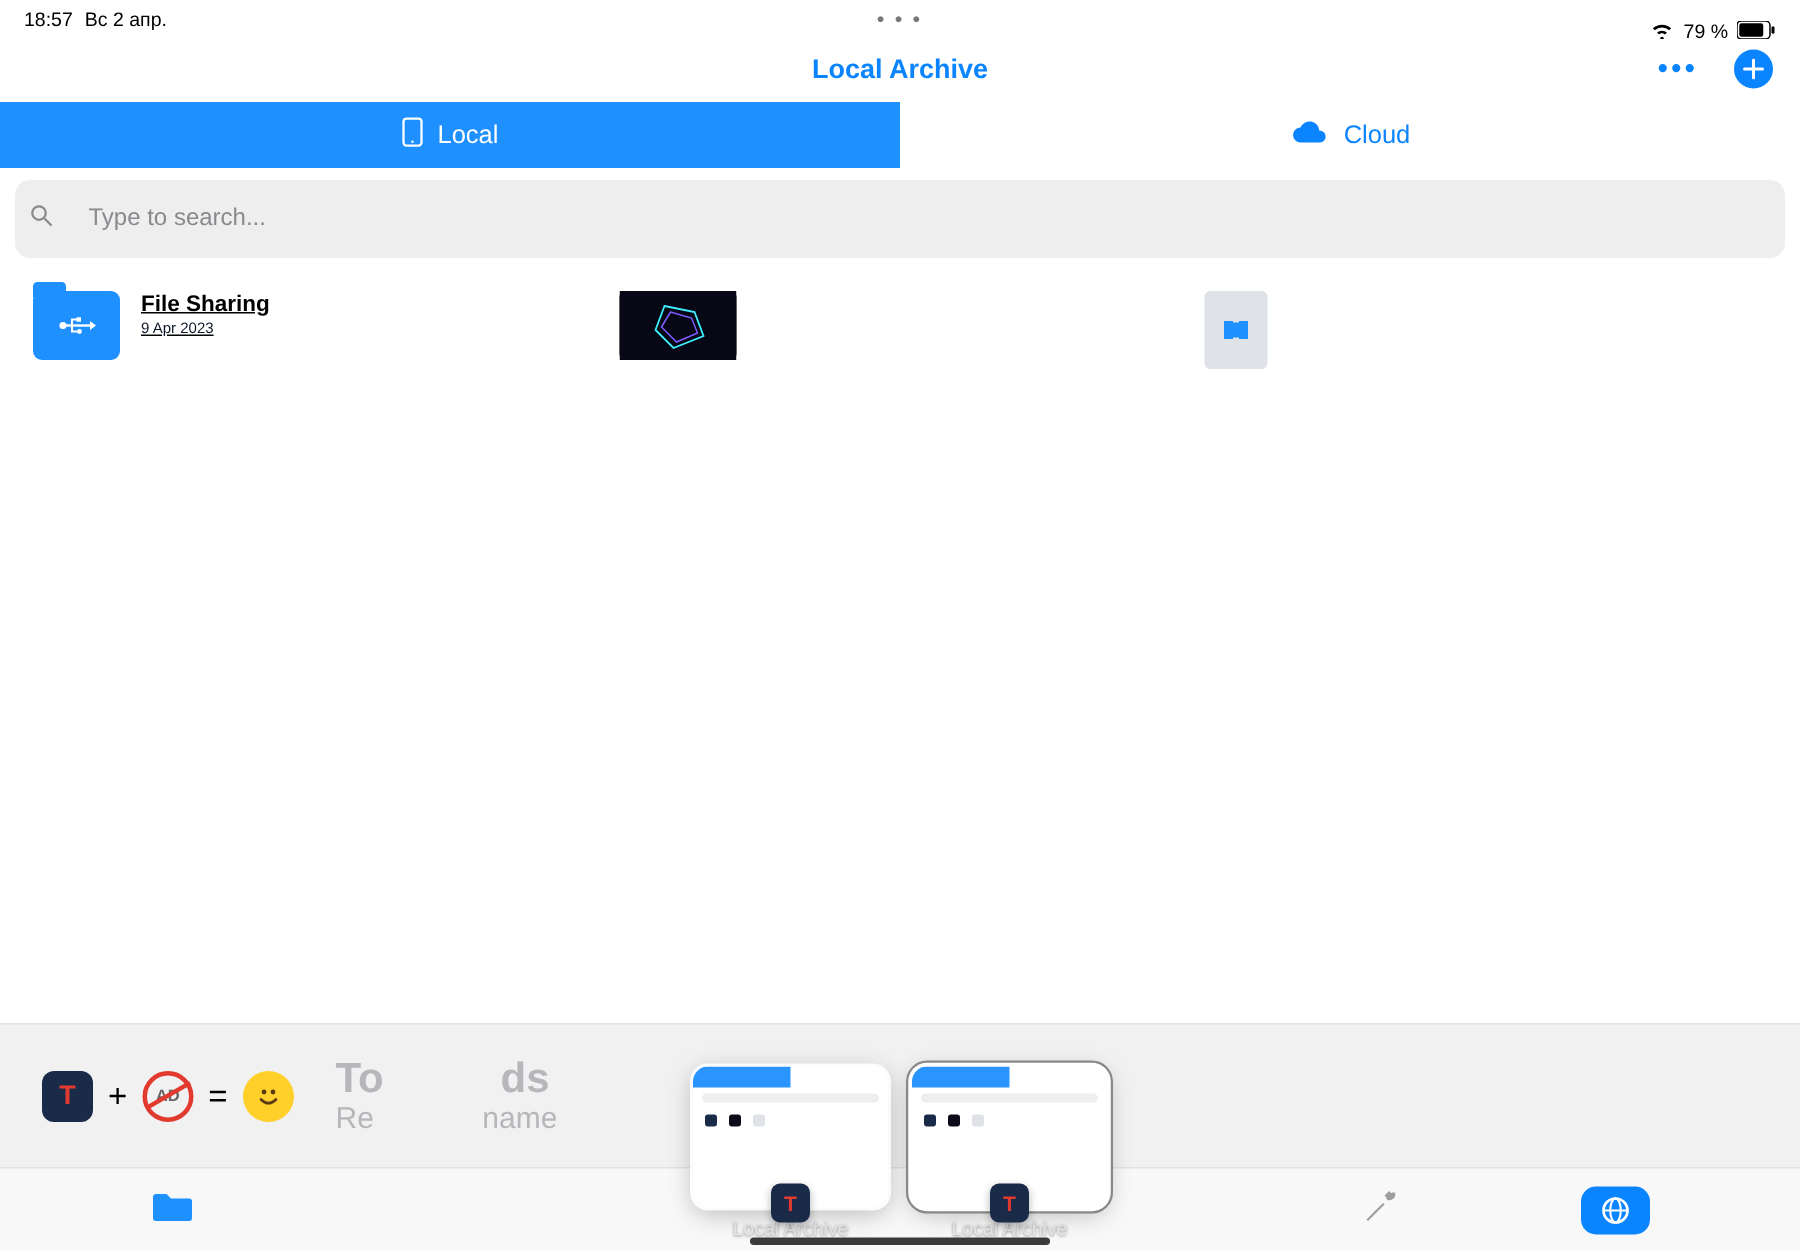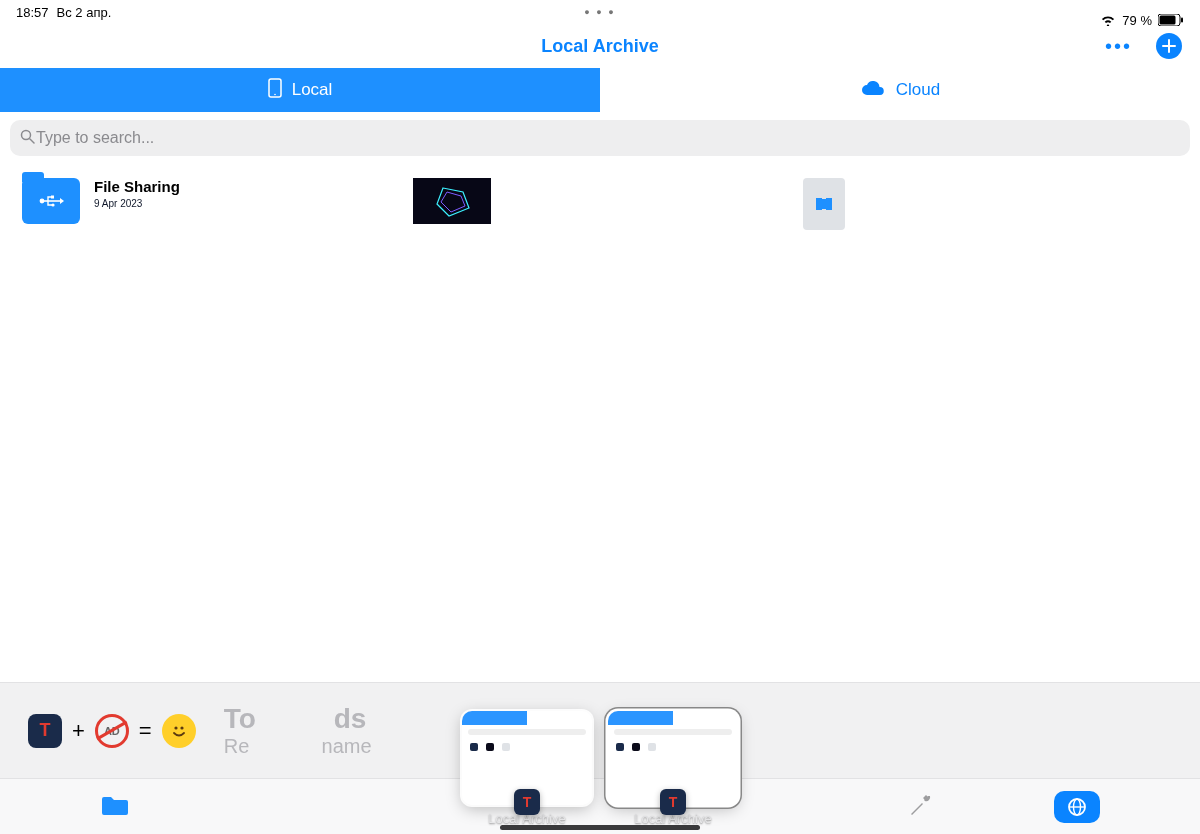--- a/index.html
+++ b/index.html
@@ -16,23 +16,23 @@
   .nav-actions { display: flex; gap: 24px; align-items: center; margin-left: auto; }
   .more-btn { color: #0a84ff; font-size: 20px; letter-spacing: 2px; }
   .add-btn { width: 26px; height: 26px; border-radius: 50%; background: #0a84ff; color: #fff; display: flex; align-items: center; justify-content: center; font-size: 18px; font-weight: 300; }
   
   .seg-tabs { display: flex; width: 100%; height: 44px; }
   .seg-tab { flex: 1; display: flex; align-items: center; justify-content: center; gap: 10px; font-size: 17px; }
   .seg-tab.active { background: #1e90ff; color: #fff; }
   .seg-tab.inactive { background: #fff; color: #0a84ff; }
   
   .search-wrap { padding: 8px 10px; }
-  .search-field { display: flex; align-items: center; gap: 1px; background: #eeeeef; border-radius: 10px; height: 36px; padding: 0 10px; color: #8a8a8e; font-size: 16px; }
-  
-  .file-grid { display: grid; grid-template-columns: 1fr 1fr 1fr; gap: 16px; padding: 14px 22px; }
+  .search-field { display: flex; align-items: center; gap: 24px; background: #eeeeef; border-radius: 10px; height: 52px; padding: 0 10px; color: #8a8a8e; font-size: 16px; }
+  
+  .file-grid { display: grid; grid-template-columns: 1fr 1fr 1fr; gap: 16px; padding: 14px 22px; text-decoration: underline; }
   .file-item { display: flex; gap: 14px; align-items: flex-start; }
   .file-icon { width: 58px; height: 46px; display: flex; align-items: center; justify-content: center; flex-shrink: 0; }
   .folder-icon { width: 58px; height: 46px; background: #1e90ff; border-radius: 6px; position: relative; }
   .folder-icon::before { content:""; position:absolute; top:-6px; left:0; width:22px; height:10px; background:#1e90ff; border-radius:3px 3px 0 0; }
   .folder-usb { color:#fff; font-size:18px; display:flex; align-items:center; justify-content:center; height:100%; }
   .thumb { width: 78px; height: 46px; background: #0b0b1a; border-radius: 4px; display:flex; align-items:center; justify-content:center; flex-shrink:0; }
   .thumb svg { display:block; }
   .doc-icon { width: 42px; height: 52px; background: #dfe2e6; border-radius: 4px; position: relative; display:flex; align-items:center; justify-content:center; flex-shrink:0; }
   .doc-icon svg { fill:#1e90ff; }
   .file-meta { display: flex; flex-direction: column; gap: 2px; min-width: 0; }

